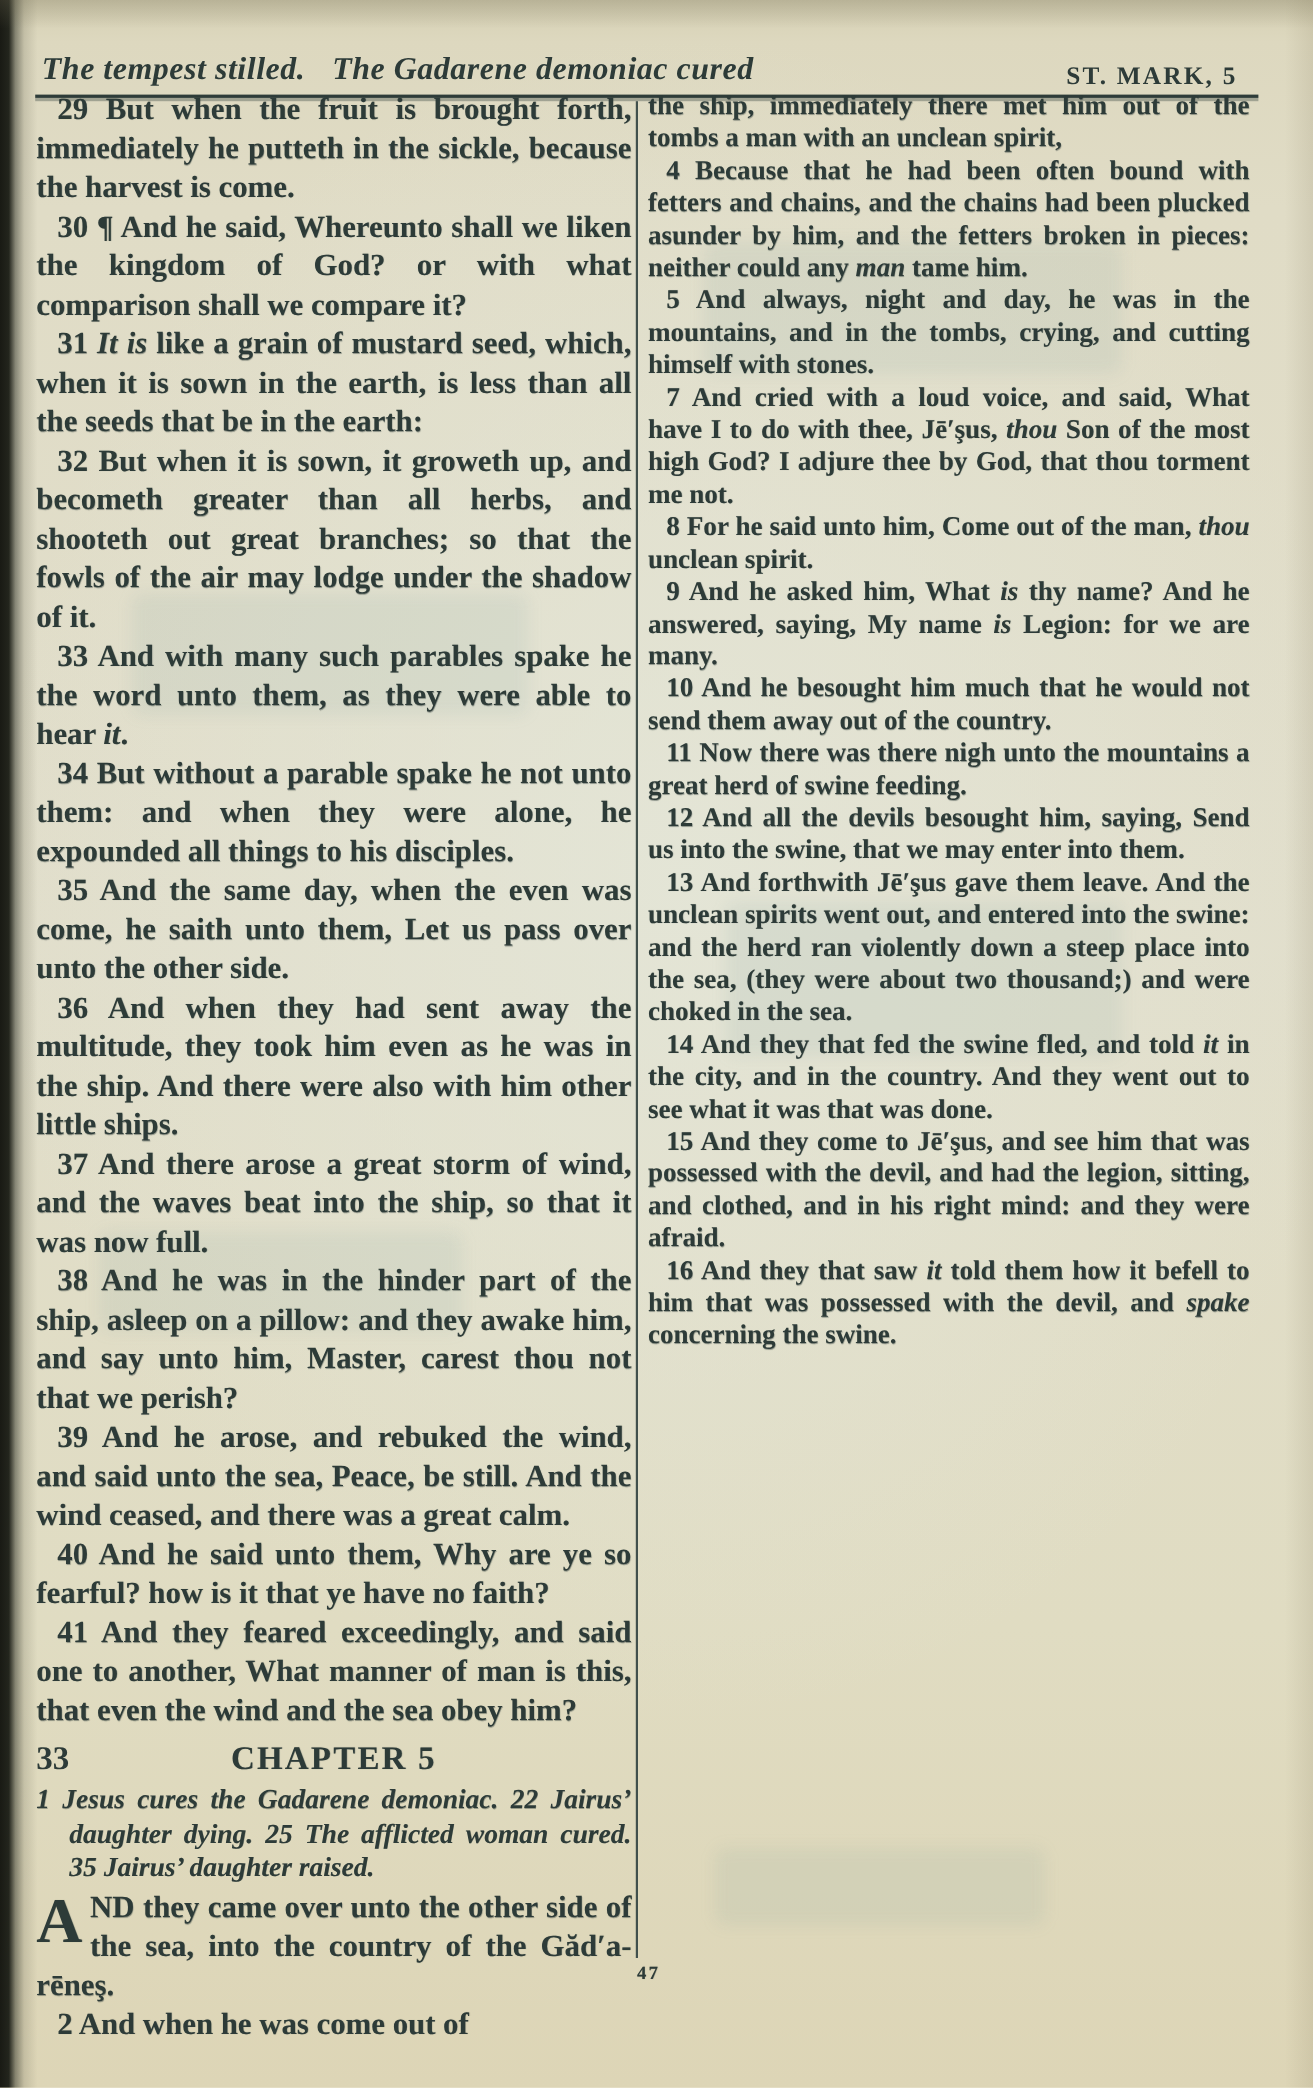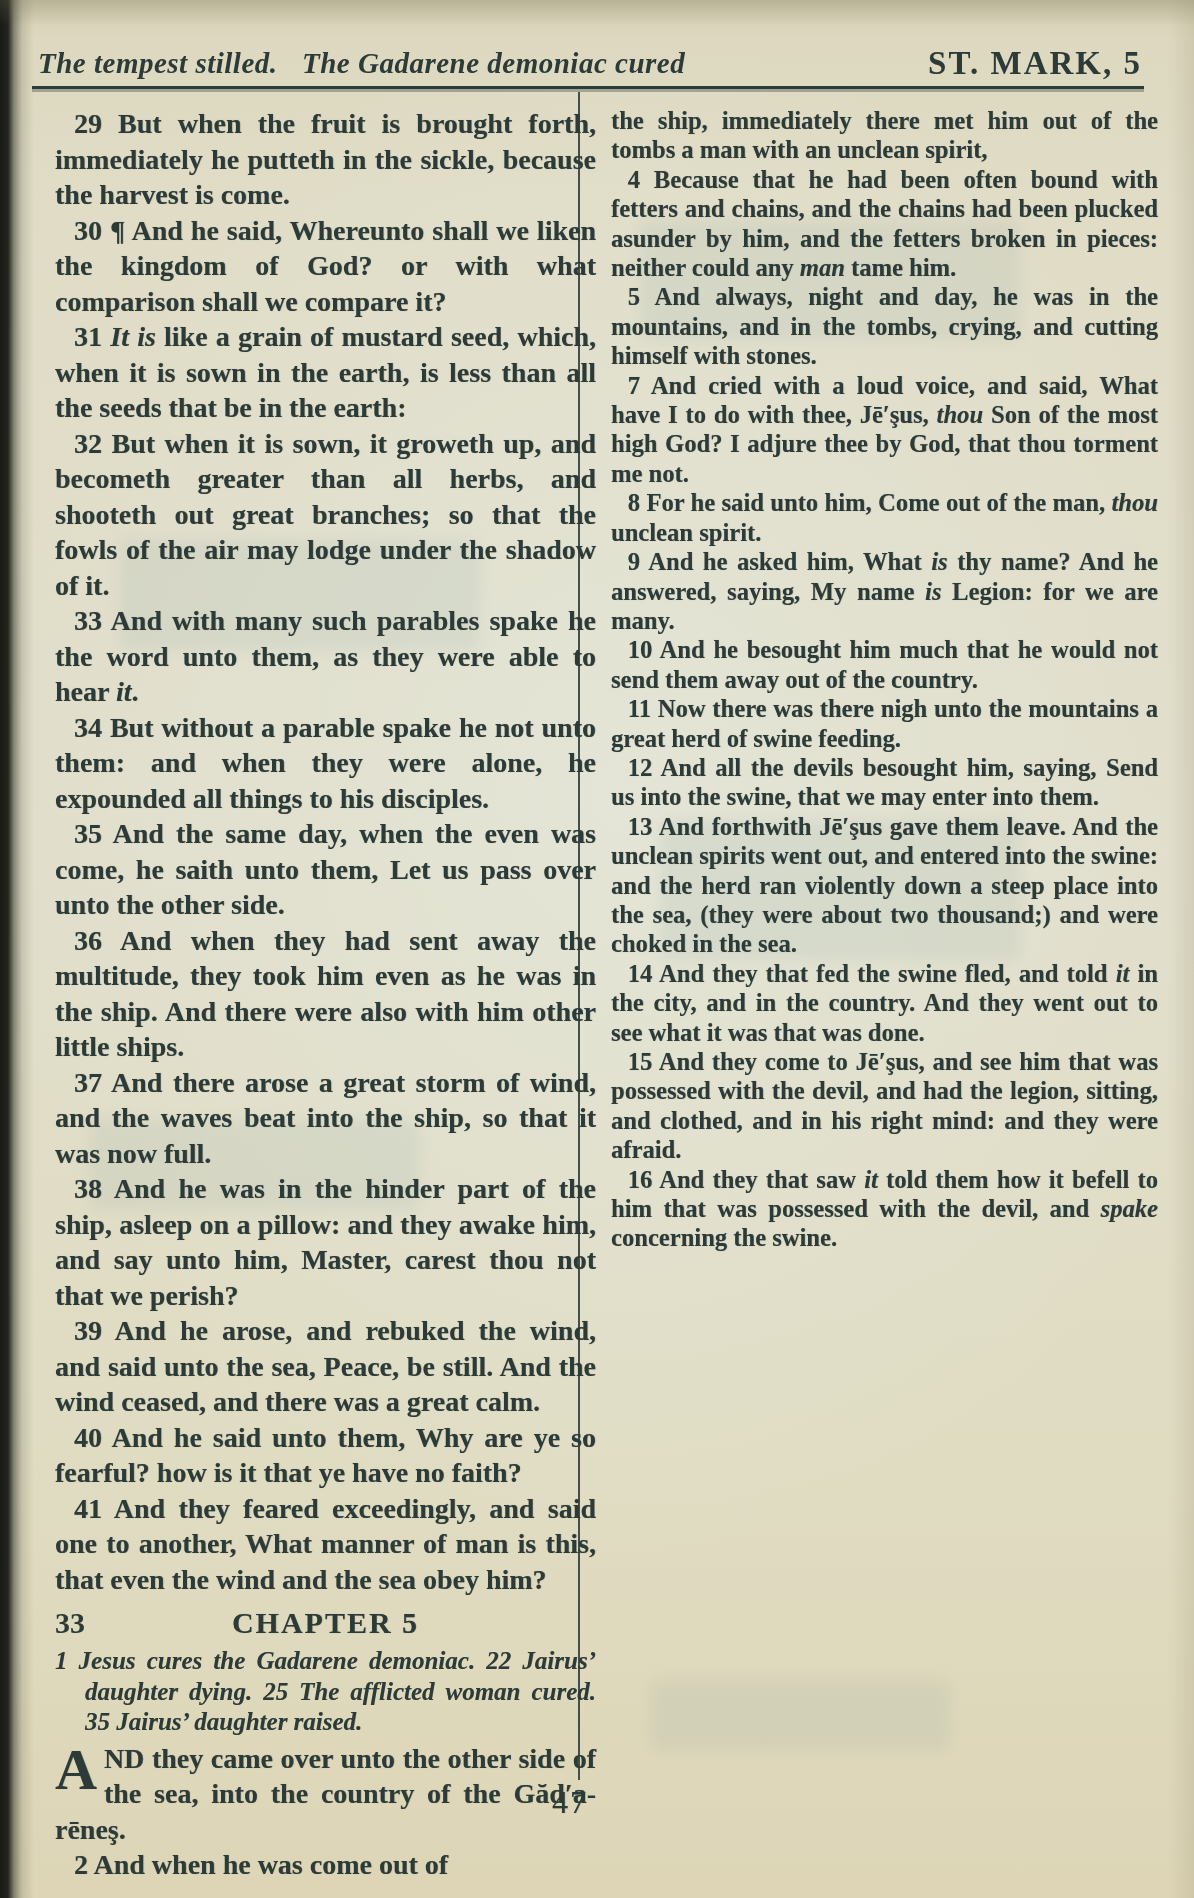--- a/index.html
+++ b/index.html
@@ -19,40 +19,40 @@
     background:linear-gradient(180deg,rgba(110,105,82,.28),rgba(110,105,82,0));}
   .right-vignette{position:absolute;right:0;top:0;bottom:0;width:26px;
     background:linear-gradient(270deg,rgba(140,130,100,.18),rgba(140,130,100,0));}
 
   
   .ghost{position:absolute;background:rgba(112,150,148,.10);filter:blur(7px);border-radius:10px;}
 
   .header{position:absolute;left:36px;right:52px;top:34px;height:46px;}
   .run-left{position:absolute;left:2px;bottom:0;font-style:italic;font-weight:700;font-size:29px;letter-spacing:.5px;}
   .run-center{position:absolute;left:266px;bottom:0;font-style:italic;font-weight:700;font-size:29px;letter-spacing:.5px;}
-  .run-right{position:absolute;right:0;bottom:-2px;font-weight:700;font-size:33px;letter-spacing:2px;margin-left:19px;}
+  .run-right{position:absolute;right:17px;bottom:-2px;font-weight:700;font-size:23px;letter-spacing:2px;margin-left:19px;}
   .head-rule{position:absolute;left:32px;right:50px;top:86px;height:3px;background:#2e3c39;
     box-shadow:0 3px 0 rgba(46,60,57,.35);}
   .divider{position:absolute;left:578px;top:92px;height:1688px;width:2px;background:#41504c;}
 
-  .col{position:absolute;top:106px;text-align:justify;font-weight:700;margin-left:22px;}
+  .col{position:absolute;top:82px;text-align:justify;font-weight:700;}
   .col-left{left:33px;width:541px;font-size:28px;line-height:35.5px;}
   .col-right{left:589px;width:547px;font-size:24.6px;line-height:29.4px;}
   .col p{margin:0;}
   .verse{text-indent:.68em;text-shadow:.4px .4px .7px rgba(44,58,55,.45);}
   .verse.noindent{text-indent:0;}
   .it{font-style:italic;}
   .chapter-row{position:relative;text-align:center;margin:6px 0 2px 0;line-height:40px;}
   .sig{position:absolute;left:0;top:0;font-weight:700;font-size:30px;}
   .chapter-title{font-weight:700;font-size:30px;letter-spacing:2px;text-shadow:.4px .4px .7px rgba(44,58,55,.45);}
   .summary{font-style:italic;font-size:25px;line-height:30.5px;padding-left:30px;text-indent:-30px;
     margin:0 0 3px 0 !important;text-shadow:.3px .3px .6px rgba(44,58,55,.4);}
   .dropcap{float:left;font-size:58px;line-height:50px;height:60px;padding:4px 7px 0 0;font-weight:700;}
-  .page-number{position:absolute;left:540px;top:1784px;width:60px;text-align:center;
-    font-weight:400;font-size:32px;letter-spacing:2px;text-shadow:.4px .4px .7px rgba(44,58,55,.45);}
+  .page-number{position:absolute;left:540px;top:1784px;width:60px;text-align:right;
+    font-weight:700;font-size:17px;letter-spacing:2px;text-shadow:.4px .4px .7px rgba(44,58,55,.45);}
 </style>
 </head>
 <body>
 
 <div class="page">
   <div class="ghost" style="left:120px;top:540px;width:360px;height:110px;"></div>
   <div class="ghost" style="left:90px;top:1120px;width:330px;height:90px;"></div>
   <div class="ghost" style="left:640px;top:220px;width:380px;height:120px;"></div>
   <div class="ghost" style="left:660px;top:820px;width:360px;height:140px;"></div>
   <div class="ghost" style="left:650px;top:1680px;width:300px;height:70px;"></div>

